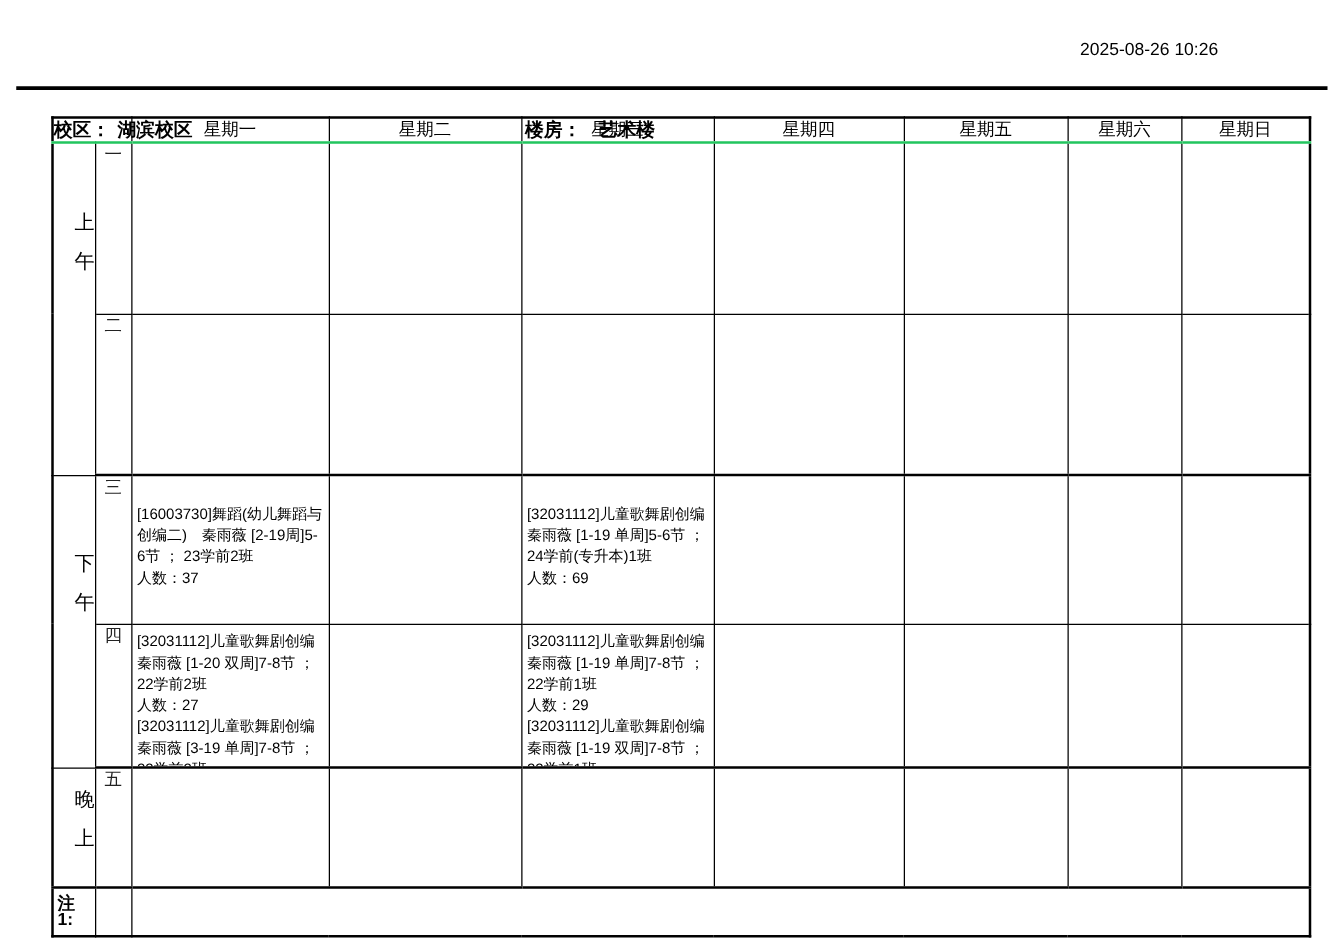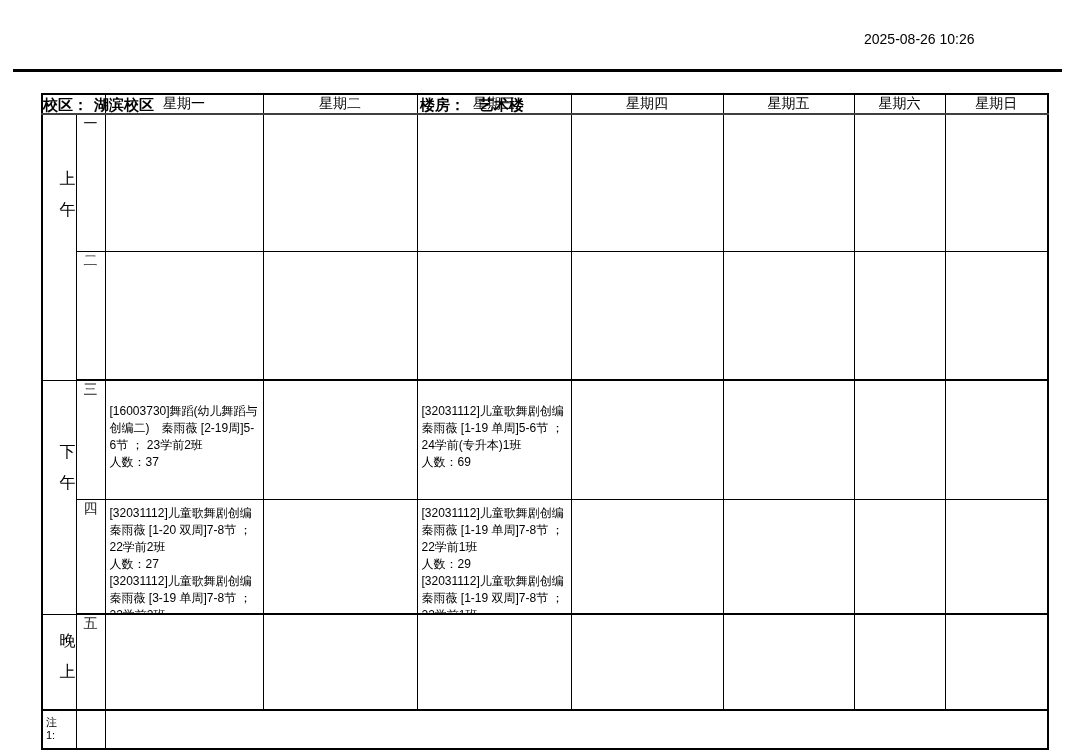--- a/index.html
+++ b/index.html
@@ -25,42 +25,42 @@
   .info-building .val { margin-left:14px;text-align:center; }
   .info-room .val { margin-left:2px; }
 
   table.grid {
     position:absolute; left:41px; top:93px; width:1006px;
     border-collapse:collapse; table-layout:fixed;
     border:2px solid #000;
   }
   table.grid td { border:1px solid #000; padding:0; vertical-align:top; overflow:hidden; }
   tr.dayhead { height:20px; }
-  tr.dayhead td { border-bottom:2px solid #404040; text-align:center; vertical-align:middle; font-size:14px;font-family:Liberation Mono, monospace; }
+  tr.dayhead td { border-bottom:2px solid #22c55e; text-align:center; vertical-align:middle; font-size:14px;font-family:Liberation Mono, monospace; }
   tr.r-p1 { height:137px; }
   tr.r-p2 { height:129px; }
   tr.r-p3 { height:119px; }
   tr.r-p4 { height:115px; }
   tr.r-p5 { height:96px; }
   tr.r-note { height:39px; }
   tr.r-p2 td, tr.r-p4 td, tr.r-p5 td, td.session { border-bottom-width:2px; }
 
   td.session { text-align:right; vertical-align:middle; font-size:16px; }
   .vlabel { display:inline-block; width:18px; word-break:break-all; line-height:31px; position:relative; }
   .shift-am .vlabel { top:48px; }
   .shift-pm .vlabel { top:55px; }
   .shift-ev .vlabel { top:10px; }
 
   td.period { text-align:center; vertical-align:middle; font-size:14px; color:#222; }
 
   .course { box-sizing:border-box; overflow:hidden; font-size:12px; line-height:17px; overflow-wrap:break-word; }
   .course.p3 { height:117px; padding:22px 3px 0 4px; }
   .course.p4 { height:113px; padding:5px 3px 0 4px; }
 
-  td.notecell { font-size:11px; font-weight:normal; }
+  td.notecell { font-size:14px; font-weight:bold; }
   .note-label { display:inline-block; width:16px; word-break:break-all; line-height:13px; padding:5px 0 0 3px; }
 </style>
 </head>
 <body>
 
 <div class="page">
 
   <div class="timestamp">2025-08-26 10:26</div>
   <div class="top-rule"></div>
 

